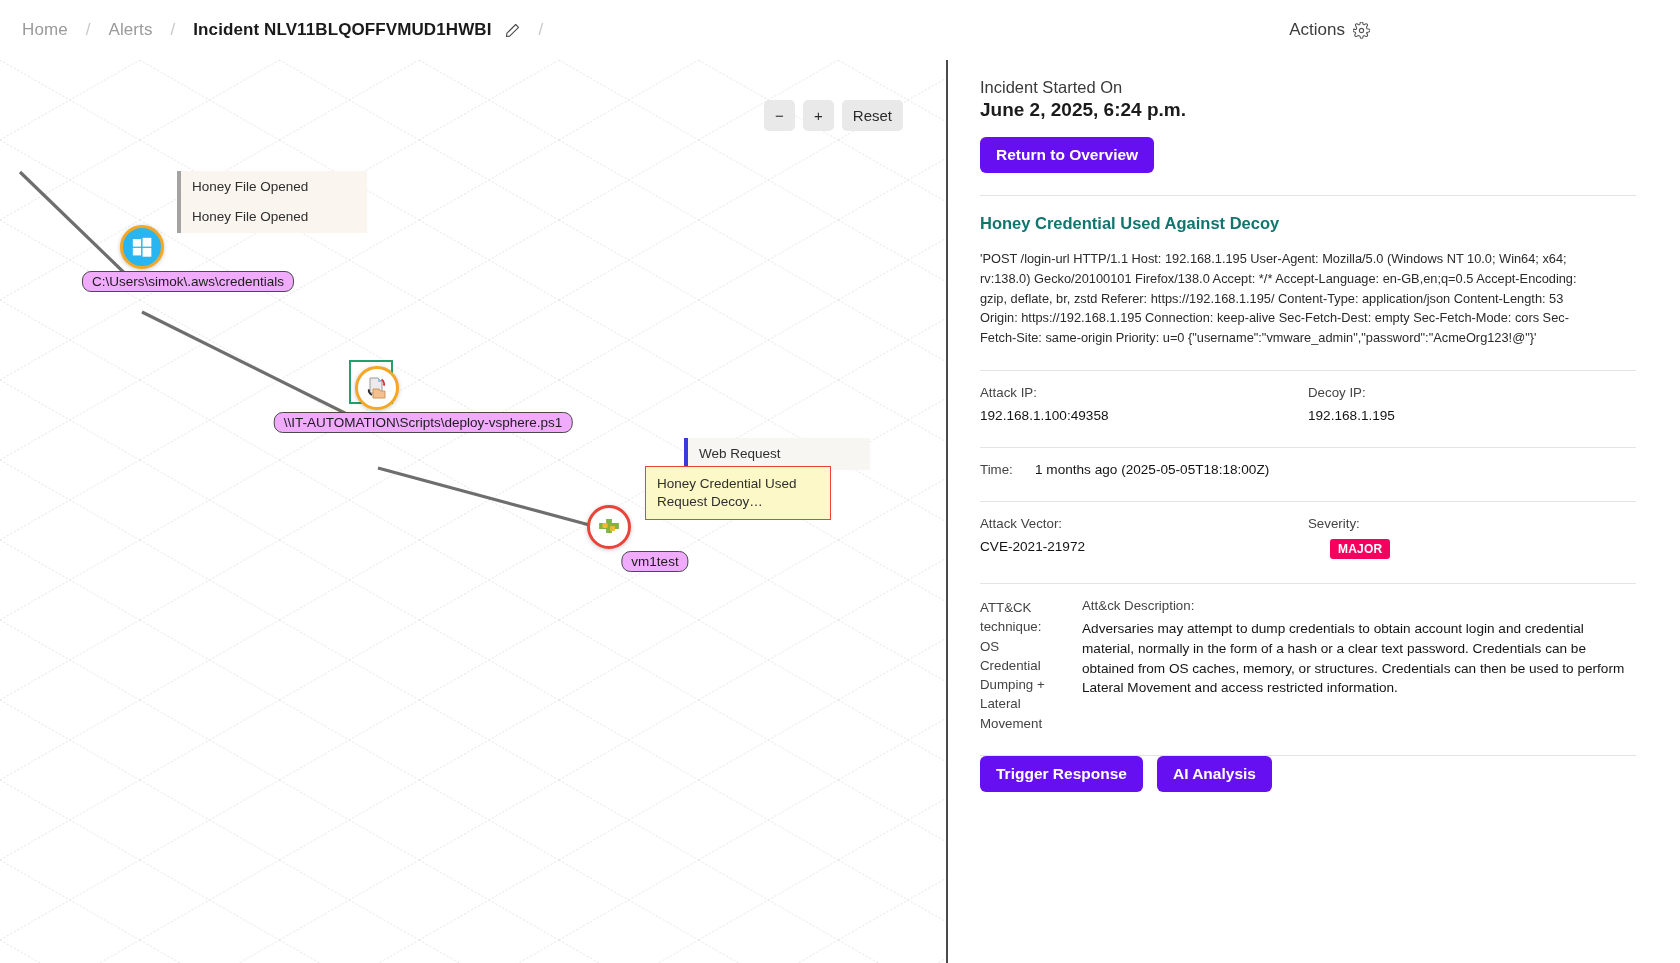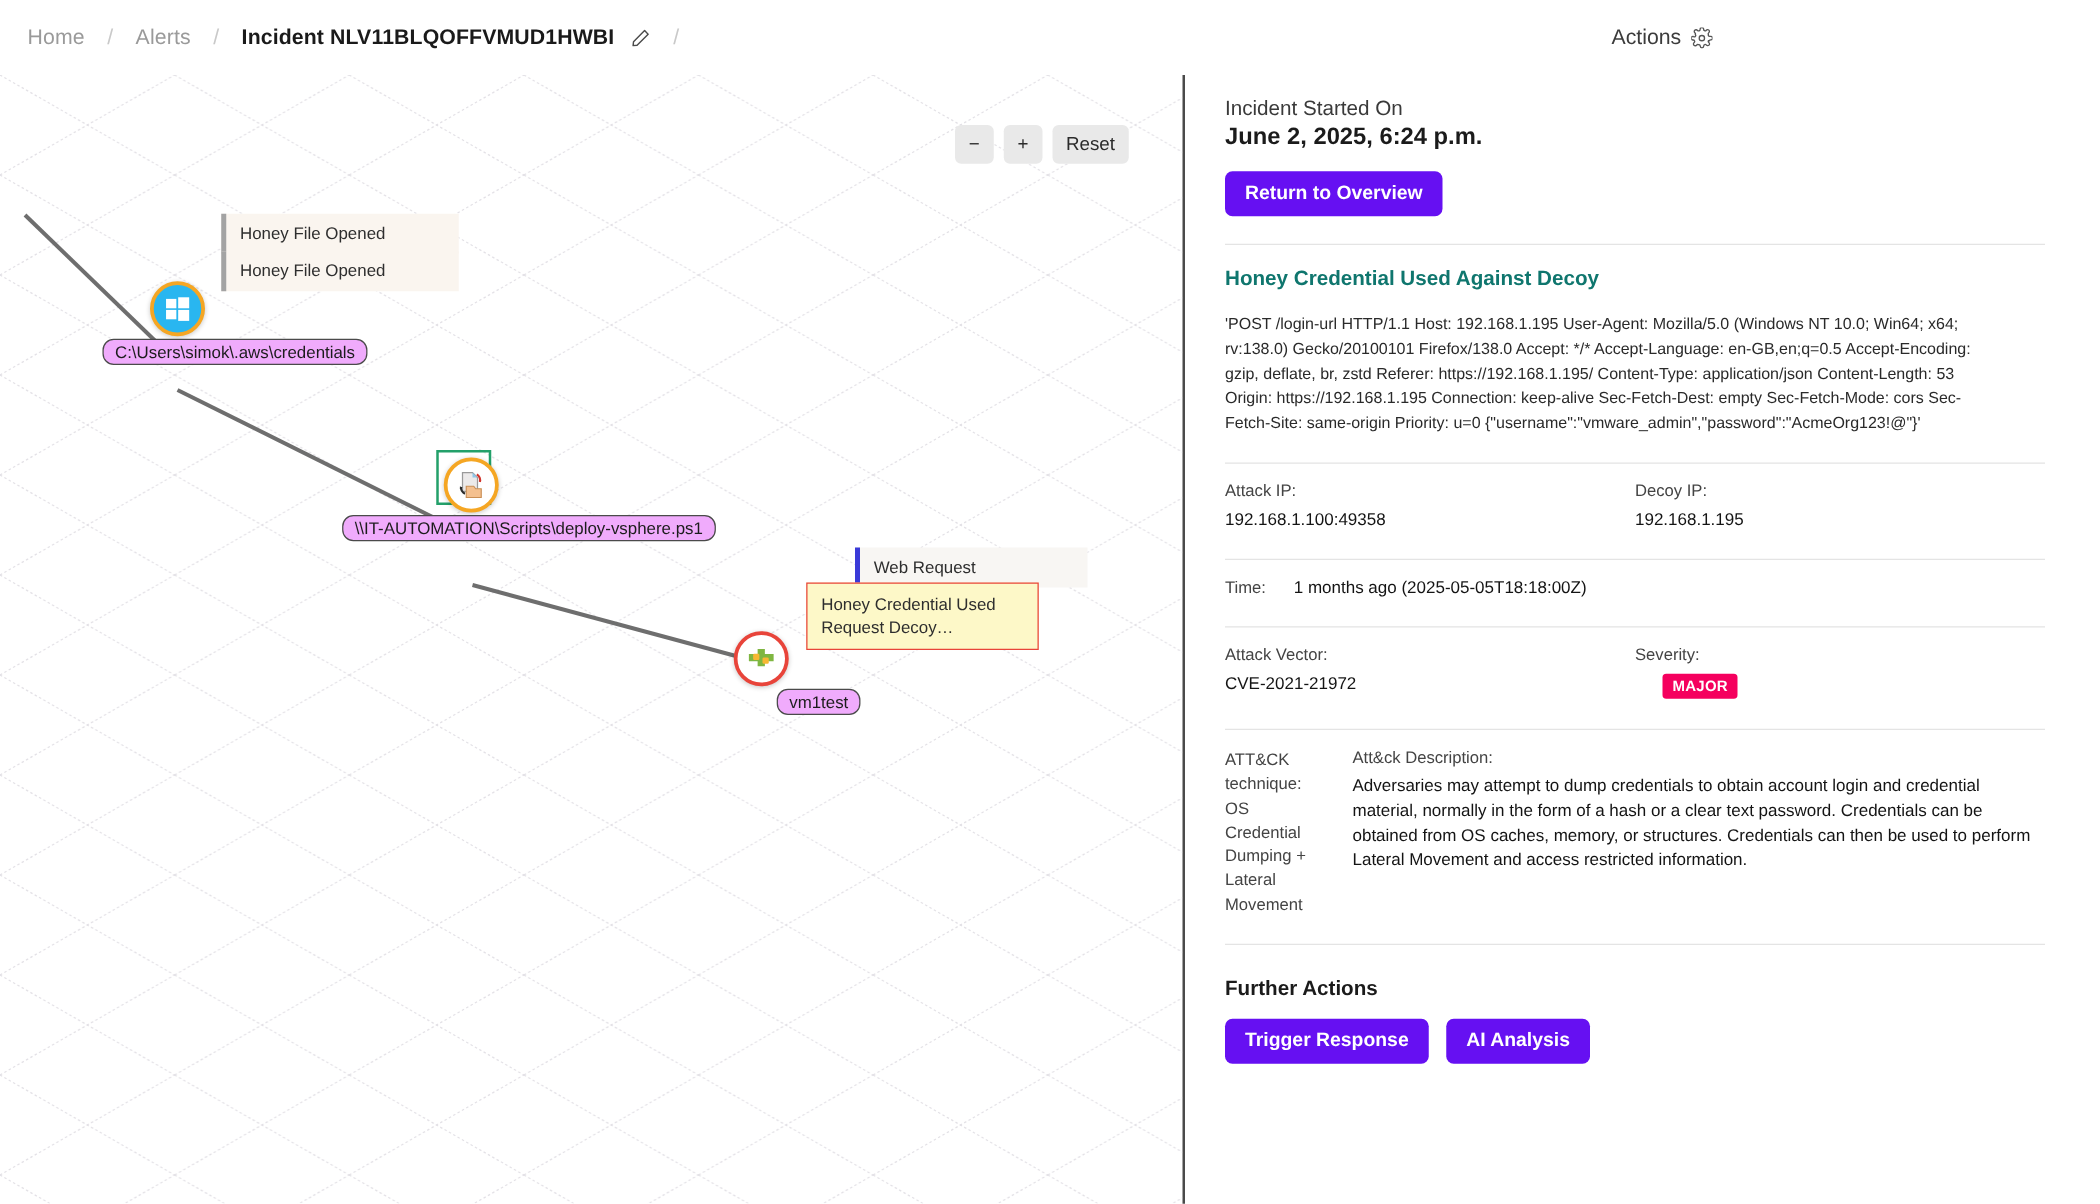--- a/index.html
+++ b/index.html
@@ -293,18 +293,17 @@
     <div class="attck-key">ATT&amp;CK technique: OS Credential Dumping + Lateral Movement</div>
     <div class="attck-desc-wrap">
       <div class="attck-desc-label">Att&amp;ck Description:</div>
       <div class="attck-desc">Adversaries may attempt to dump credentials to obtain account login and credential material, normally in the form of a hash or a clear text password. Credentials can be obtained from OS caches, memory, or structures. Credentials can then be used to perform Lateral Movement and access restricted information.</div>
     </div>
   </div>
 
   <hr class="hr">
 
 
-  <div class="further-title">Further Actions</div>
   <div class="btn-row">
     <button class="btn-purple">Trigger Response</button>
     <button class="btn-purple">AI Analysis</button>
   </div>
 </div>
 
 </body></html>

